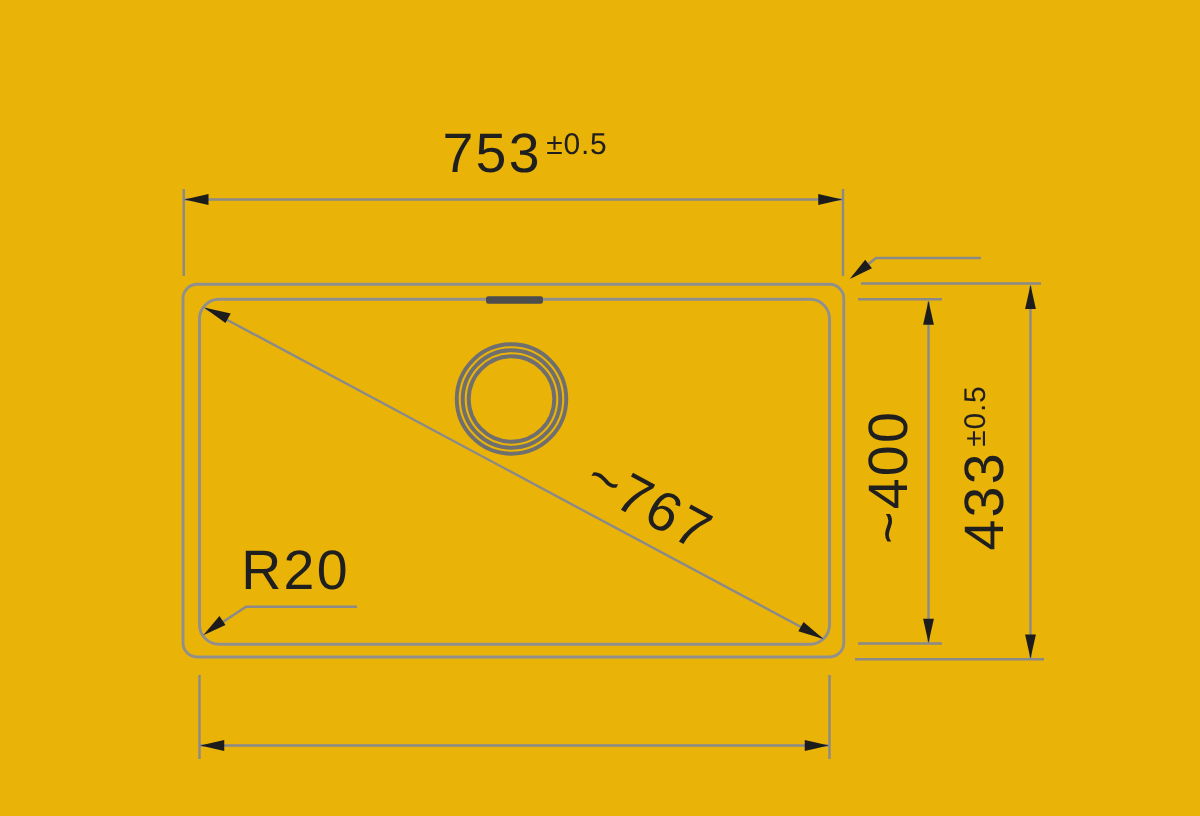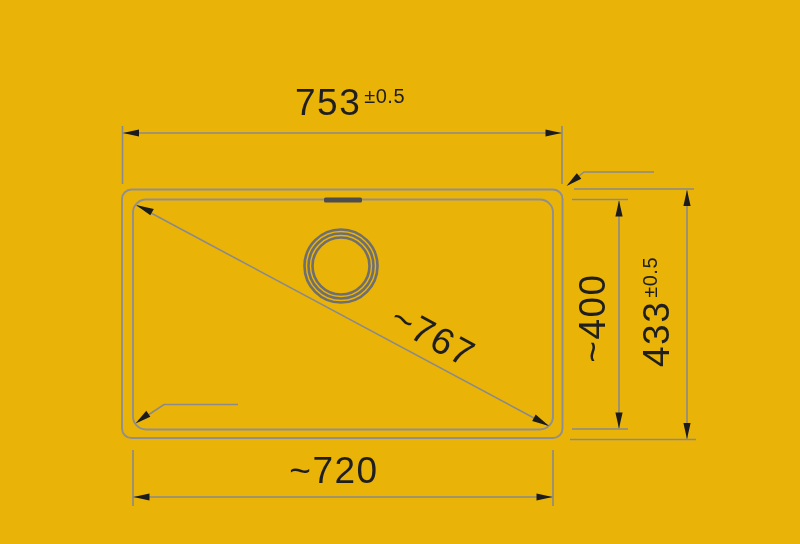--- a/index.html
+++ b/index.html
@@ -77,16 +77,16 @@
 
 
   <div class="dim-label rot-ccw" style="left:592px;top:318px">~400</div>
 
   <div class="dim-label rot-ccw" style="left:656px;top:312px">
     <span>433</span><span class="tol">±0.5</span>
   </div>
 
   <div class="dim-label rot-diag" style="left:433px;top:336px">~767</div>
 
+  <div class="dim-label" style="left:197px;top:380px">R20</div>
 
-  <div class="dim-label" style="left:334px;top:470px">~720</div>
 
 </div>
 
 </body></html>

